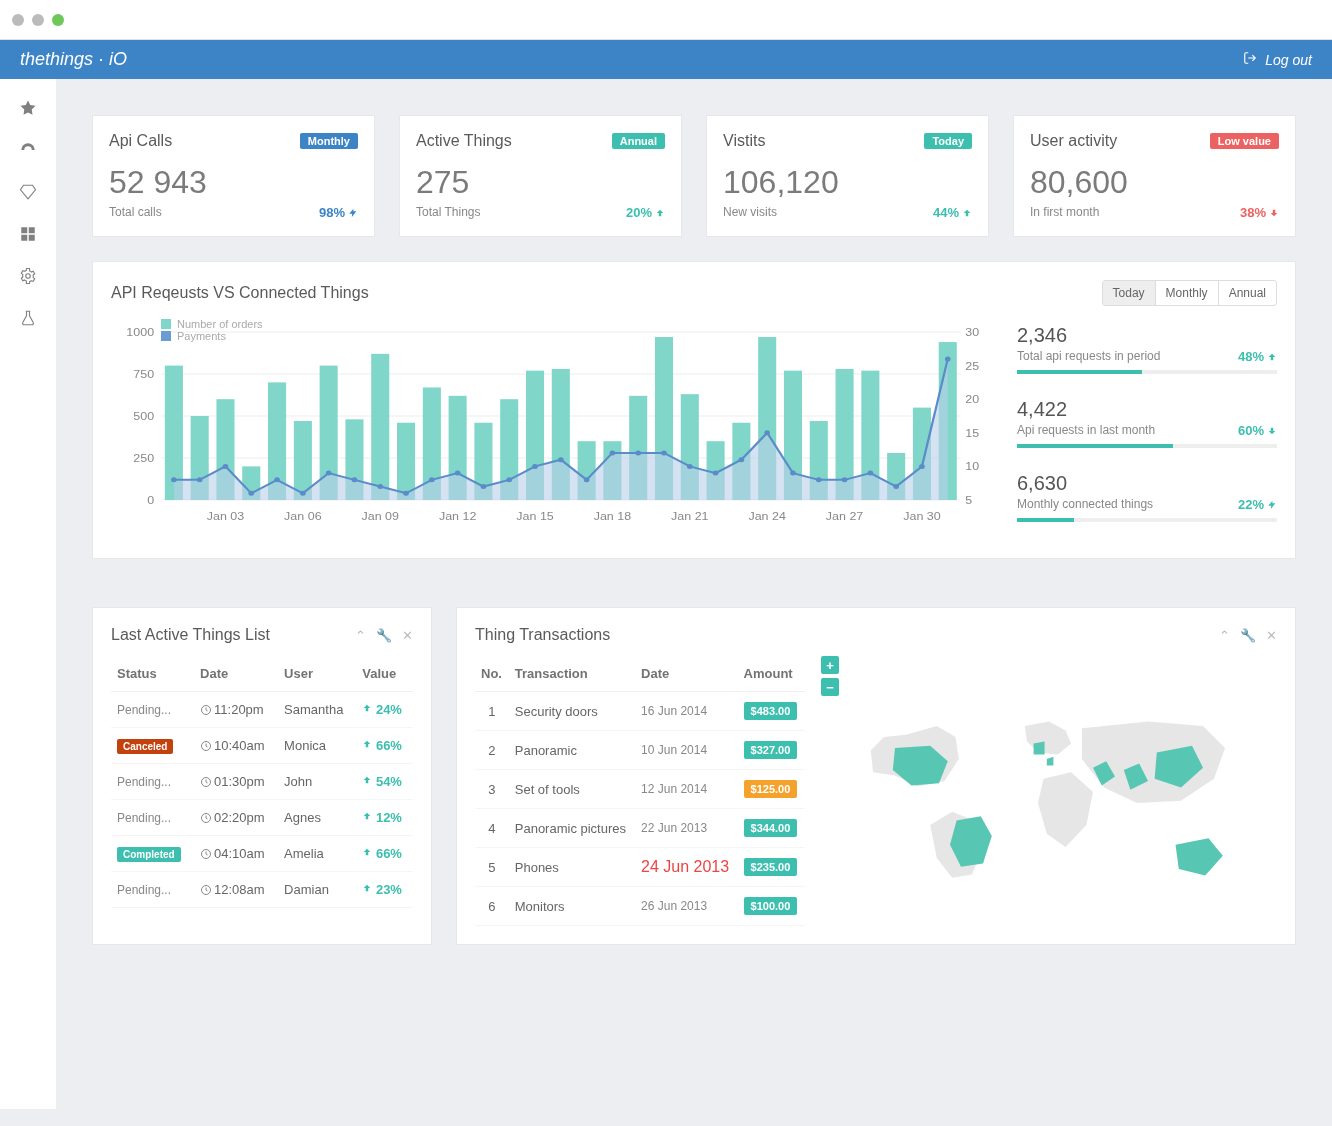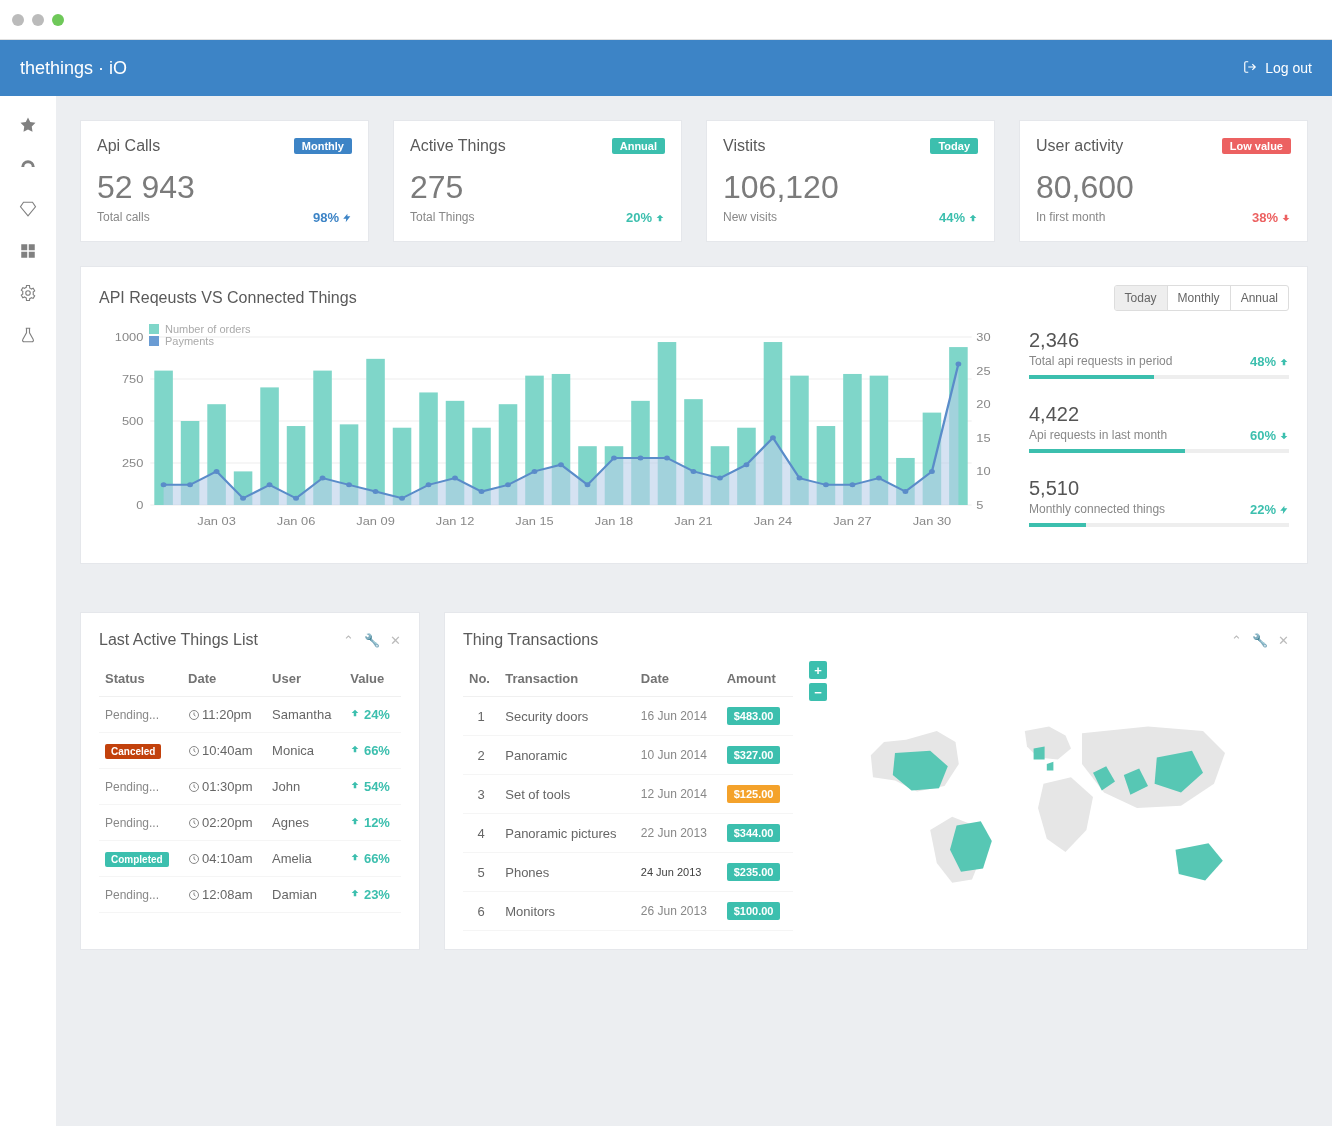--- a/index.html
+++ b/index.html
@@ -2,28 +2,28 @@
 <html><head>
 <meta charset="utf-8">
 <style>
 * { margin: 0; padding: 0; box-sizing: border-box; font-family: -apple-system, Helvetica, Arial, sans-serif; }
 body { background: #eceef1; width: 1332px; }
 .window-chrome { background: #fff; height: 40px; display: flex; align-items: center; padding: 0 12px; border-bottom: 1px solid #e0e0e0; }
 .window-dot { width: 12px; height: 12px; border-radius: 50%; margin-right: 8px; }
 .dot-red { background: #bbb; }
 .dot-yellow { background: #bbb; }
 .dot-green { background: #6ec859; }
-.topbar { background: #3d84c6; height: 56px; display: flex; align-items: center; justify-content: space-between; padding: 0 20px; color: #fff; }
+.topbar { background: #3d84c6; height: 39px; display: flex; align-items: center; justify-content: space-between; padding: 0 20px; color: #fff; font-style: italic; }
 .brand { font-size: 18px; font-weight: 300; }
 .logout { display: flex; align-items: center; gap: 8px; font-size: 14px; cursor: pointer; font-weight: 500;}
 .body-wrap { display: flex; }
 .sidebar { width: 56px; background: #fff; min-height: 1030px; display: flex; flex-direction: column; align-items: center; padding-top: 8px; }
 .sidebar-item { width: 56px; height: 42px; display: flex; align-items: center; justify-content: center; color: #808080; cursor: pointer; }
 .sidebar-item svg { width: 18px; height: 18px; }
-.main { flex: 1; padding: 24px; }
+.main { flex: 1; padding: 36px; }
 .cards { display: grid; grid-template-columns: repeat(4, 1fr); gap: 24px; }
 .card { background: #fff; border: 1px solid #e5e7eb; padding: 16px; }
 .card-head { display: flex; justify-content: space-between; align-items: center; margin-bottom: 14px; }
 .card-title { font-size: 16px; color: #5a5a5a; }
 .badge { font-size: 11px; font-weight: 600; color: #fff; padding: 2px 8px; border-radius: 2px; }
 .b-blue { background: #3d84c6; }
 .b-teal { background: #3cbfae; }
 .b-red { background: #ec6161; }
 .b-orange { background: #c2410c; }
 .big-num { font-size: 32px; color: #7b7b7b; font-weight: 300; margin-bottom: 4px; }
@@ -320,21 +320,21 @@
                 <span>Api requests in last month</span>
                 <span class="pct pct-teal">60% <svg width="10" height="12" viewBox="0 0 24 24" fill="#3cbfae">
                     <path d="M12 20l-8-8h5V4h6v8h5z"></path>
                   </svg></span>
               </div>
               <div class="stat-bar">
                 <div class="stat-fill" style="width:60%"></div>
               </div>
             </div>
             <div class="stat">
-              <div class="stat-num">5,510</div>
+              <div class="stat-num">6,630</div>
               <div class="stat-row">
                 <span>Monthly connected things</span>
                 <span class="pct pct-teal">22% <svg width="10" height="12" viewBox="0 0 24 24" fill="#3cbfae">
                     <path d="M13 2L3 14h7l-1 8 11-14h-7z"></path>
                   </svg></span>
               </div>
               <div class="stat-bar">
                 <div class="stat-fill" style="width:22%"></div>
               </div>
             </div>
@@ -473,21 +473,21 @@
                   </tr>
                   <tr>
                     <td style="text-align:center">4</td>
                     <td>Panoramic pictures</td>
                     <td style="font-size:12px;color:#888">22 Jun 2013</td>
                     <td><span class="amount ">$344.00</span></td>
                   </tr>
                   <tr>
                     <td style="text-align:center">5</td>
                     <td>Phones</td>
-                    <td style="font-size:11px;color:#404040">24 Jun 2013</td>
+                    <td style="font-size:16px;color:#ef4444">24 Jun 2013</td>
                     <td><span class="amount ">$235.00</span></td>
                   </tr>
                   <tr>
                     <td style="text-align:center">6</td>
                     <td>Monitors</td>
                     <td style="font-size:12px;color:#888">26 Jun 2013</td>
                     <td><span class="amount ">$100.00</span></td>
                   </tr>
                 </tbody>
             </table>

